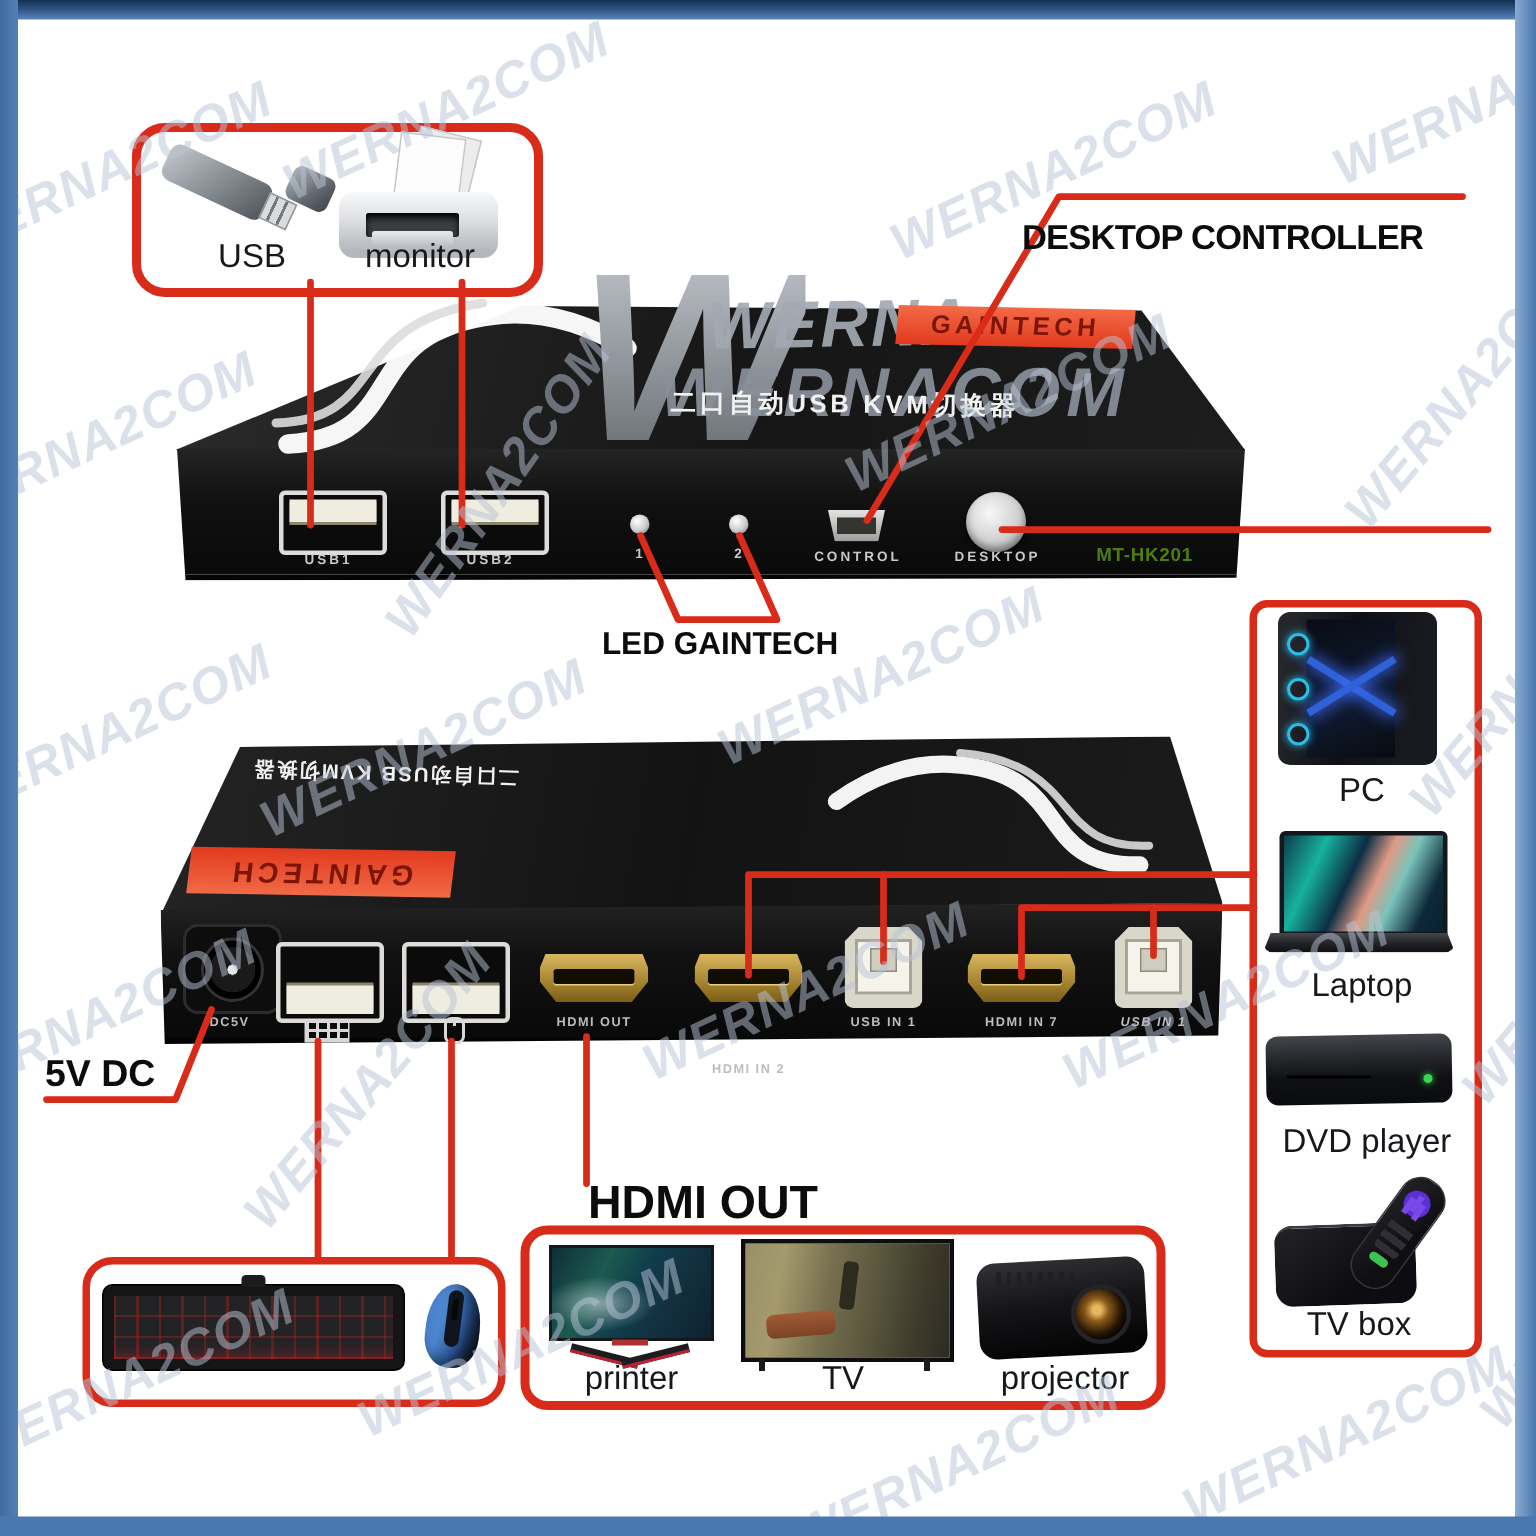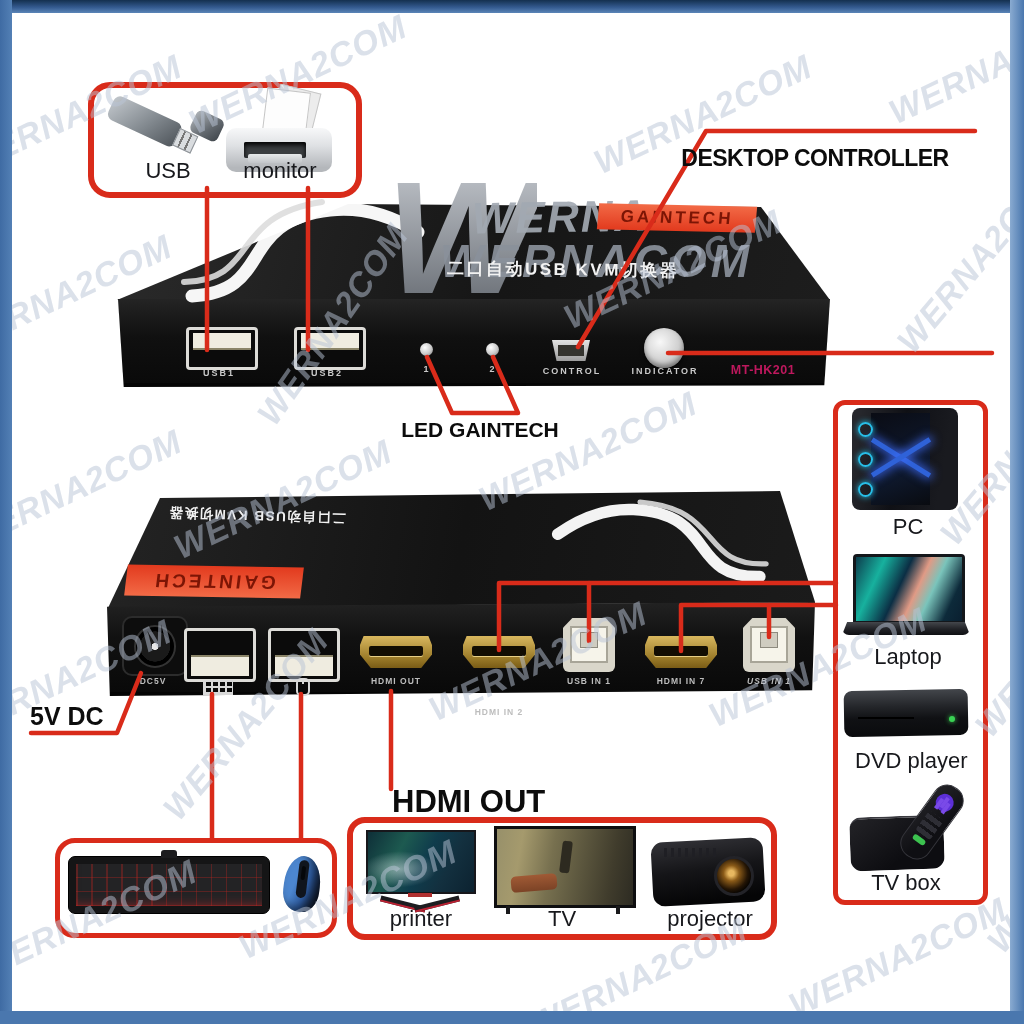--- a/index.html
+++ b/index.html
@@ -202,23 +202,23 @@
   <div class="led" style="left:486px;top:343px;"></div>
   <div class="port-label" style="left:420px;top:364px;width:14px;">1</div>
   <div class="port-label" style="left:486px;top:364px;width:14px;">2</div>
 
   <div class="miniusb" style="left:552px;top:340px;width:38px;height:21px;">
     <div class="pin"></div>
   </div>
   <div class="port-label" style="left:540px;top:366px;width:64px;">CONTROL</div>
 
   <div class="push-btn" style="left:644px;top:328px;"></div>
-  <div class="port-label" style="left:630px;top:366px;width:70px;">INDICATOR</div>
-
-  <div class="port-label" style="left:722px;top:363px;width:82px;font-size:12.5px;letter-spacing:.5px;color:#be185d;">MT-HK201</div>
+  <div class="port-label" style="left:630px;top:366px;width:70px;">DESKTOP</div>
+
+  <div class="port-label" style="left:722px;top:363px;width:82px;font-size:12.5px;letter-spacing:.5px;color:#4d7c0f;">MT-HK201</div>
 
   <div class="abs rd-top"></div>
   <div class="abs rd-face"></div>
 
   <svg class="abs swoosh" style="left:548px;top:494px;transform:scaleX(-1) rotate(4deg);" width="220" height="100" viewBox="0 0 250 110">
     <path d="M12,100 C95,96 55,25 150,14 C185,10 215,22 238,36" stroke="#ffffff" stroke-width="13" fill="none" stroke-linecap="round" opacity="0.95"></path>
     <path d="M4,86 C80,84 48,20 142,6" stroke="#dddddd" stroke-width="6" fill="none" stroke-linecap="round" opacity="0.9"></path>
   </svg>
   <div class="abs cn-title" style="left:168px;top:506px;font-size:13.5px;letter-spacing:1.5px;transform:rotate(182deg);">二口自动USB KVM切换器</div>
   <div class="abs brand-label" style="left:126px;top:566px;width:176px;height:31px;font-size:19px;letter-spacing:3px;transform:rotate(181deg) skewX(-6deg);">GAINTECH</div>

